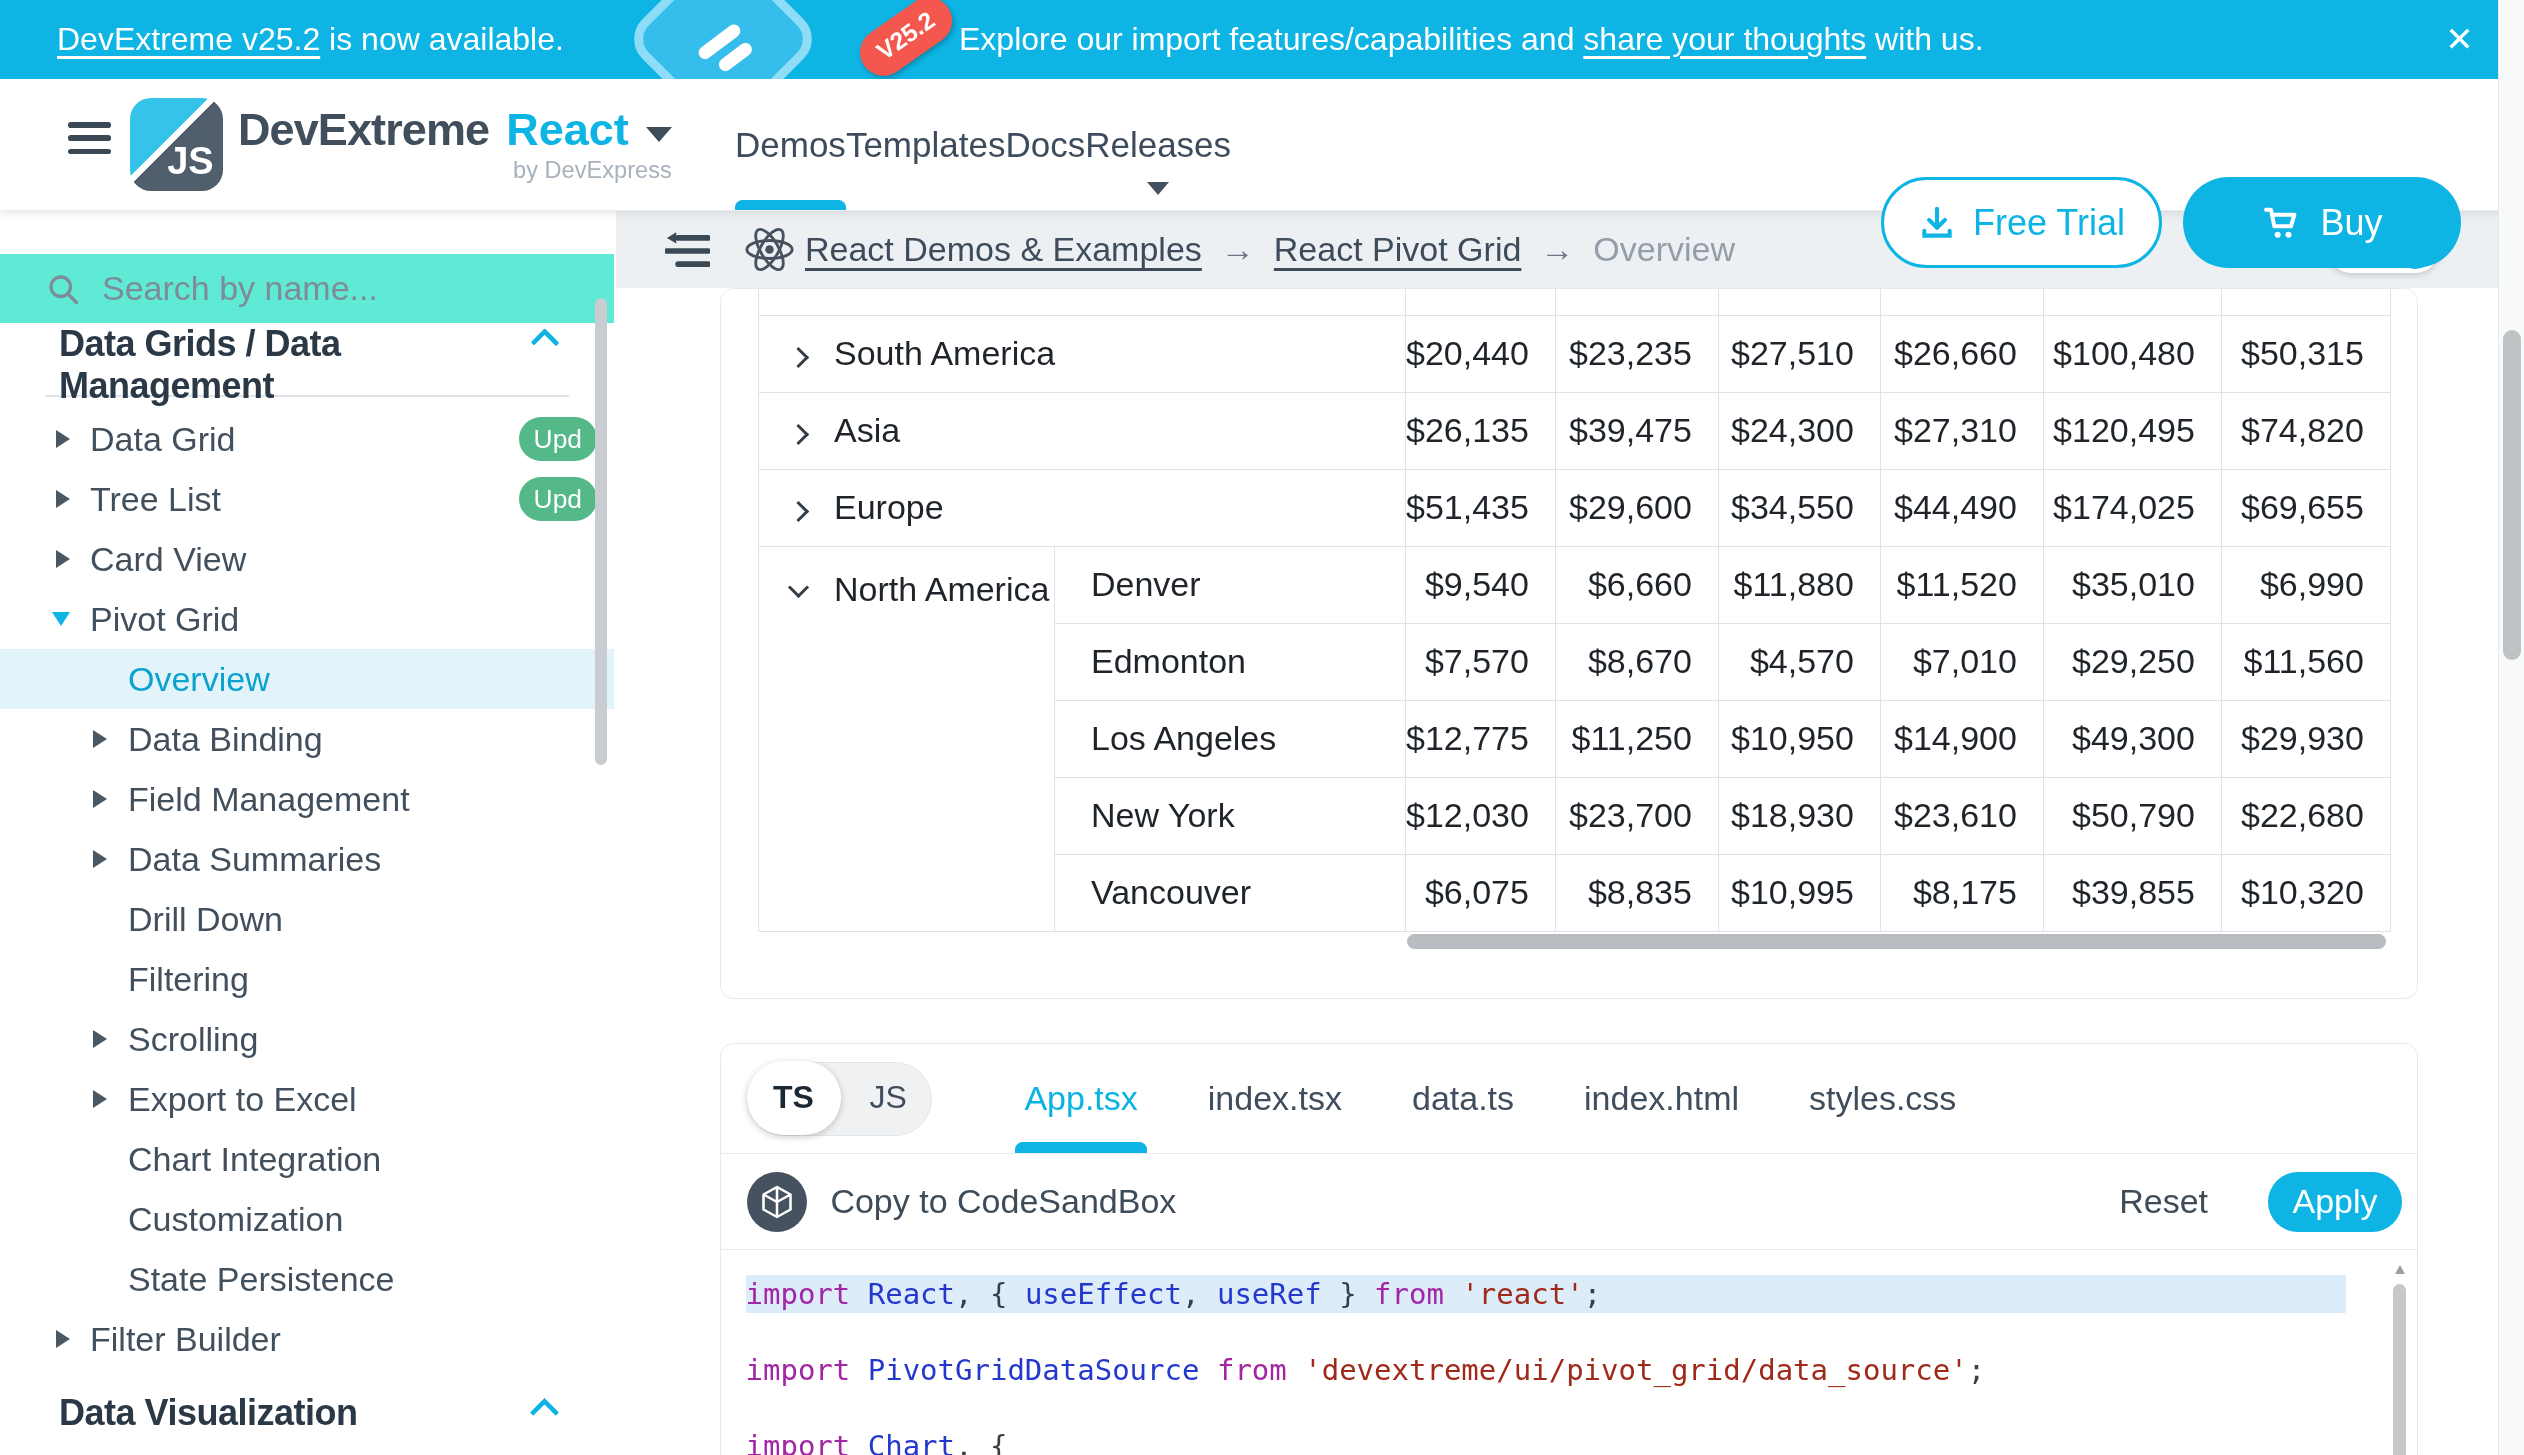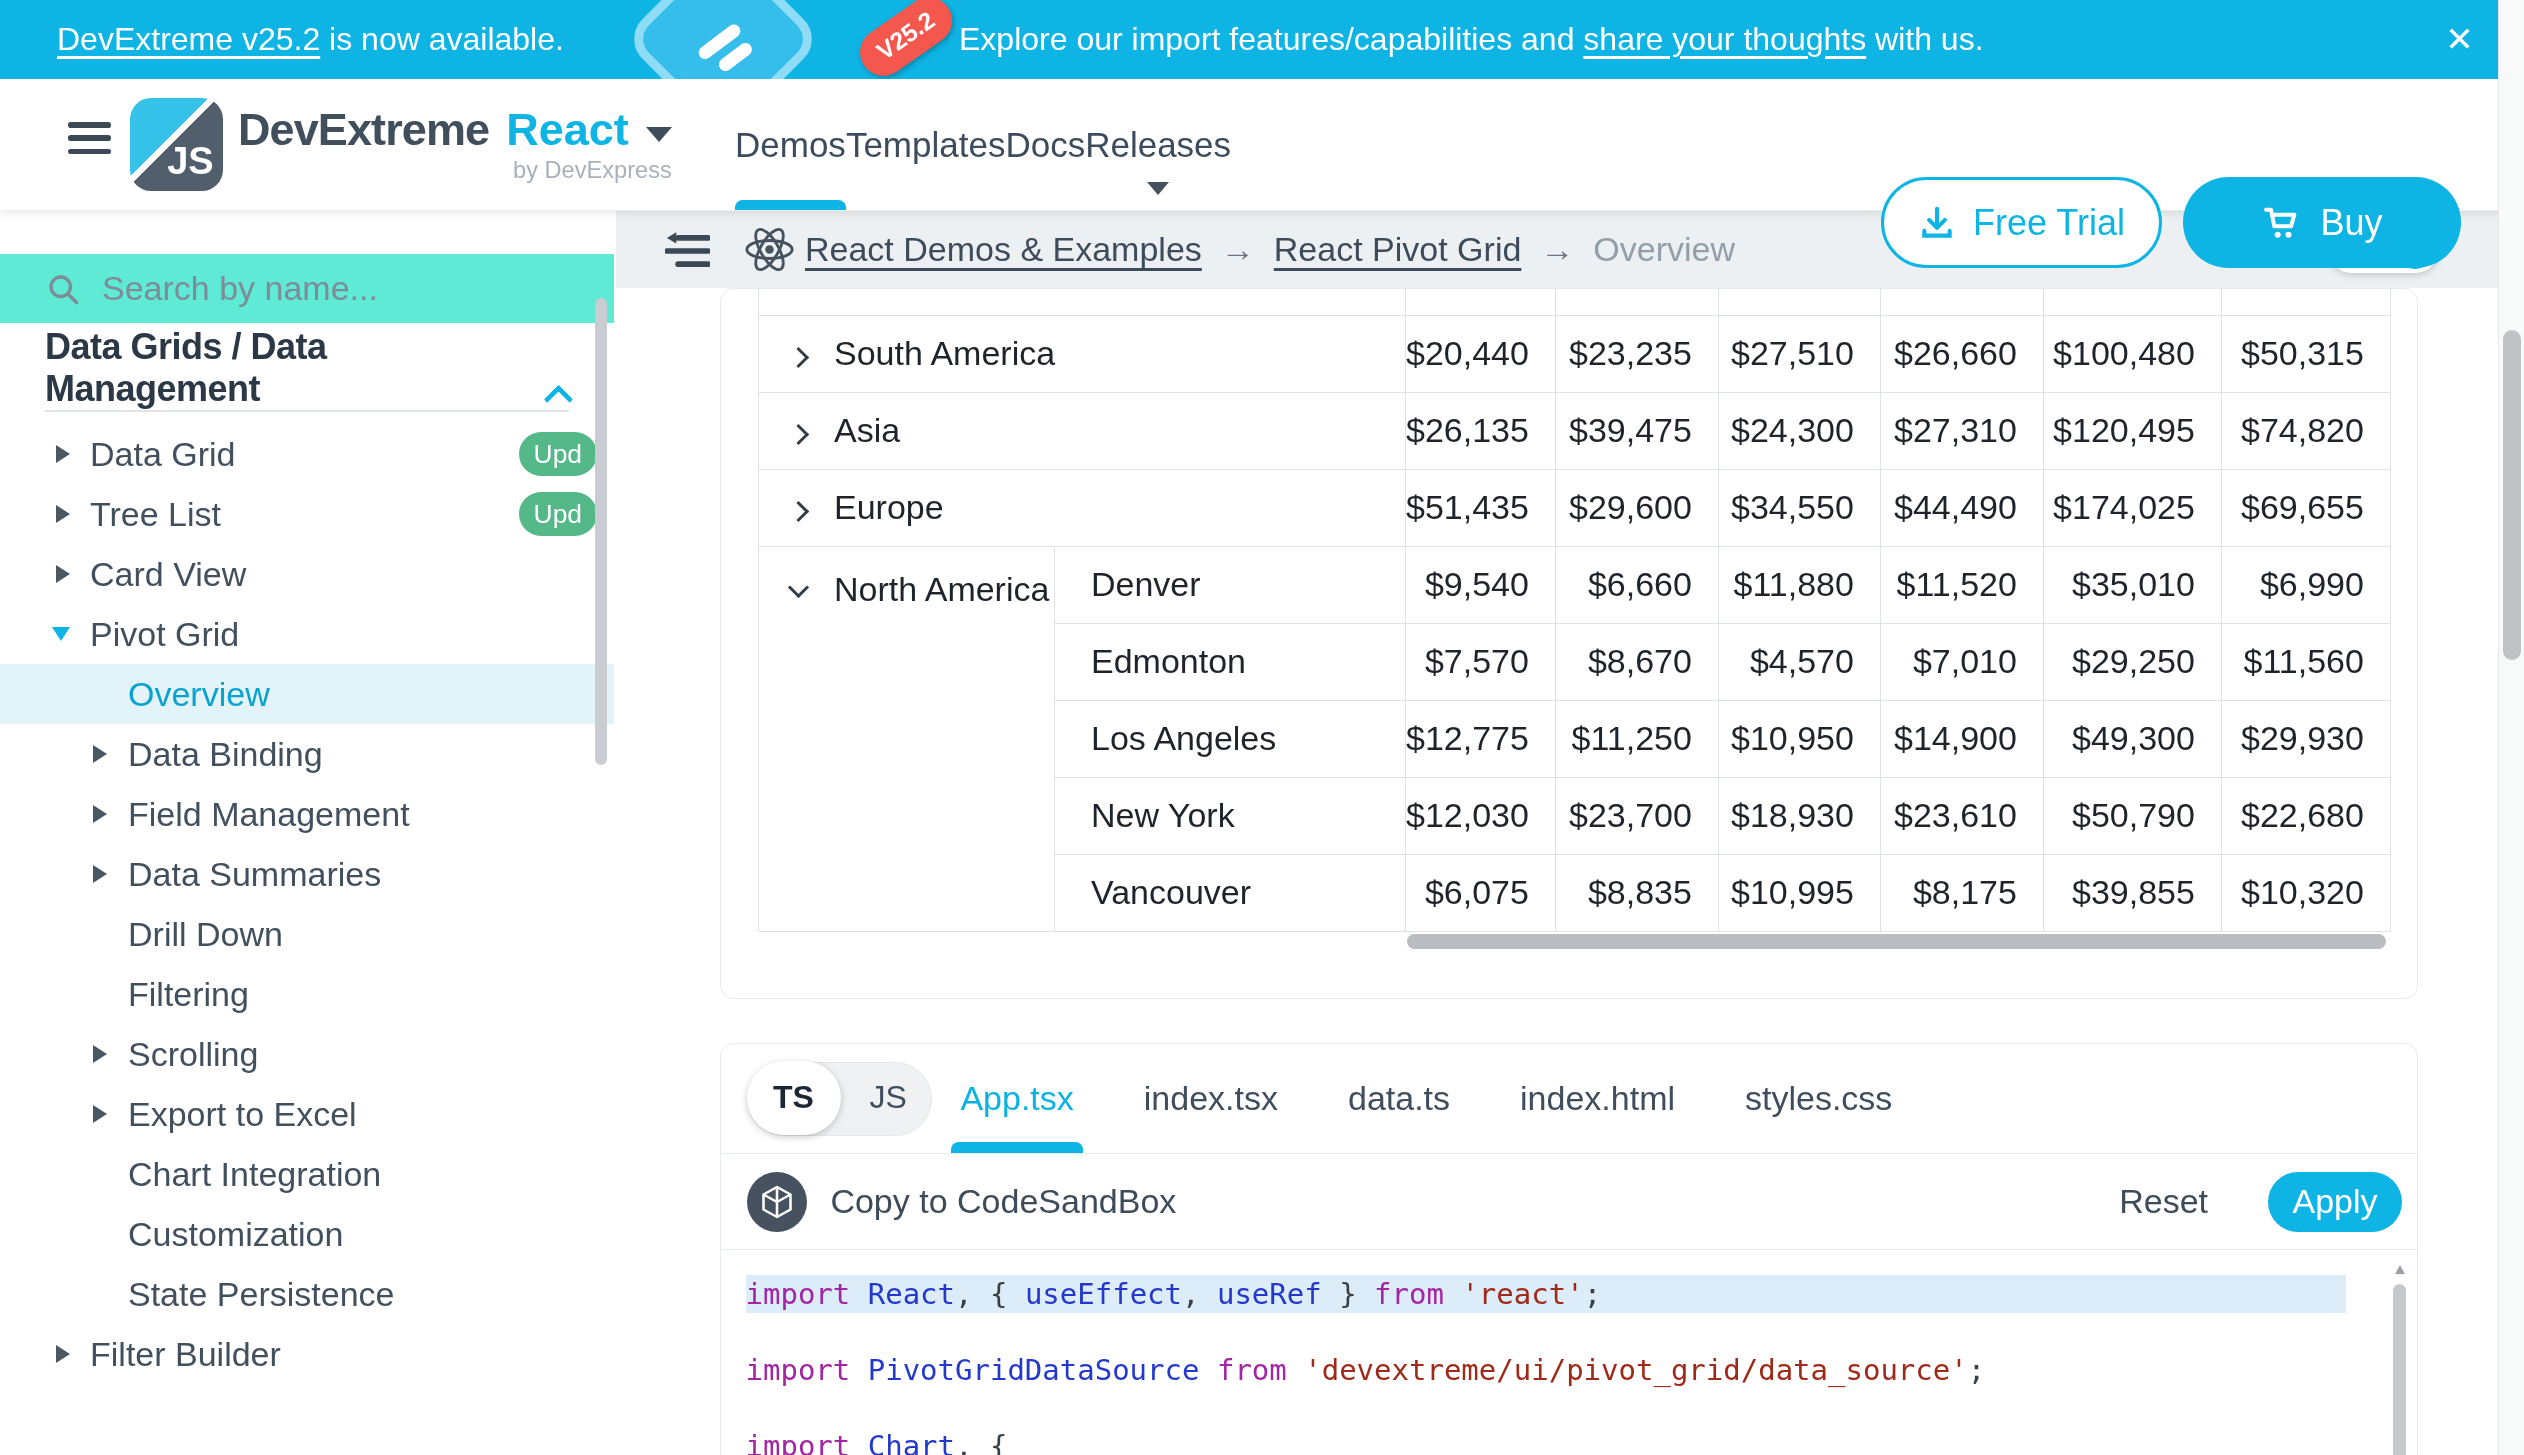--- a/index.html
+++ b/index.html
@@ -56,21 +56,21 @@
             border-radius:943px; color:#fff; font-size:36px; display:flex; align-items:center;
             justify-content:center; gap:19px; cursor:pointer; }
 
   
   .sidebar { position:absolute; left:0; top:211px; width:614px; height:1245px; background:#fff; }
   .search-row { height:69px; background:#5eead4; display:flex; align-items:center; padding-left:45px;margin-top:43px; }
   .search-row svg { flex:0 0 auto; }
   .search-input { border:none; outline:none; background:transparent; font-size:34px; color:#55626f;
             margin-left:21px; width:453px; font-family:"Liberation Sans",sans-serif; }
   .search-input::placeholder { color:#7e8b98; }
-  .side-sec { height:87px; display:flex; align-items:flex-end; padding:0 45px; justify-content:space-between; }
+  .side-sec { height:72px; display:flex; align-items:flex-start; padding:0 59px; justify-content:space-between; }
   .side-sec .t { font-size:36px; font-weight:bold; color:#2b3947; letter-spacing:-0.5px; }
   .chev-up { width:21px; height:21px; border-top:5.7px solid #0db4e4; border-right:5.7px solid #0db4e4;
             transform:rotate(-45deg); margin-top:9.4px; border-radius:1.9px; }
   .side-div { height:1.9px; background:#dfe4e8; margin:0 45px; }
   .s-item { position:relative; height:60px; display:flex; align-items:center; font-size:34px;
             color:#42505e; cursor:pointer; }
   .s-item.first { margin-top:12.3px; }
   .tri { position:absolute; width:0; height:0; border-left:14px solid #4a5864;
          border-top:9.4px solid transparent; border-bottom:9.4px solid transparent; }
   .tri.top-lvl { left:56px; }
@@ -123,21 +123,21 @@
   .code-card { position:absolute; left:720px; top:1043px; width:1698px; height:567px; background:#fff;
             border:1.9px solid #e6eaee; border-radius:13.2px; overflow:hidden; }
   .code-head { height:110px; display:flex; align-items:stretch; padding-left:26.4px; border-bottom:1.9px solid #e7ebee; }
   .lang-toggle { position:relative; align-self:center; width:185px; height:74px; background:#eff1f3;
             border:1.9px solid #e3e6e9; border-radius:943px; cursor:pointer; }
   .lang-knob { position:absolute; left:-1.9px; top:-1.9px; width:94px; height:74px; background:#fff;
             border-radius:943px; box-shadow:0 1.9px 7.6px rgba(0,0,0,.22); display:flex; align-items:center;
             justify-content:center; font-size:32px; font-weight:bold; color:#1c2834; }
   .lang-js { position:absolute; right:24.5px; top:0; height:70px; display:flex; align-items:center;
             font-size:32px; color:#3f4d5c; }
-  .tabs { display:flex; gap:70px; margin-left:28px; }
+  .tabs { display:flex; gap:70px; margin-left:92px; }
   .tab { position:relative; display:flex; align-items:center; font-size:34px; color:#3f4d5c; cursor:pointer; }
   .tab.active { color:#0ab2e2; }
   .tab.active::after { content:""; position:absolute; left:-9.4px; right:-9.4px; bottom:0; height:11.3px;
             background:#0db4e4; border-radius:7.6px 7.6px 0 0; }
   .code-toolbar { height:96px; display:flex; align-items:center; padding:0 15px 0 26.4px;
             border-bottom:1.9px solid #e7ebee; }
   .csb-circle { width:60px; height:60px; border-radius:50%; background:#46525f; display:flex;
             align-items:center; justify-content:center; cursor:pointer; }
   .csb-label { font-size:34px; color:#3e4c5a; margin-left:23px; }
   .toolbar-spacer { flex:1; }

